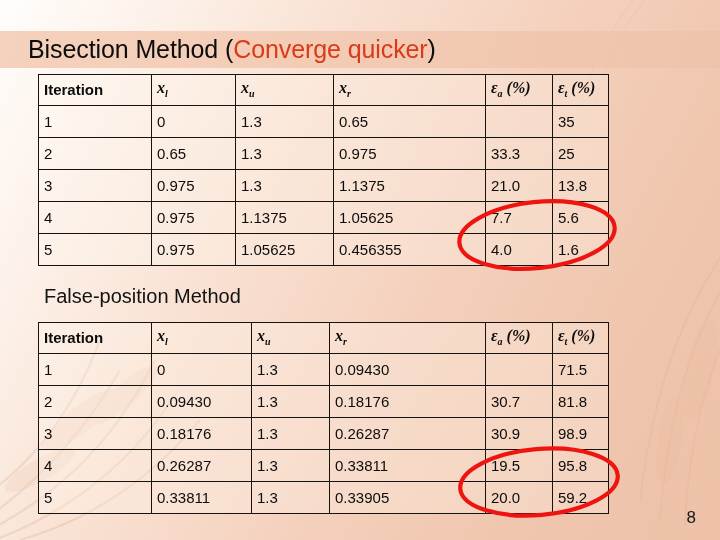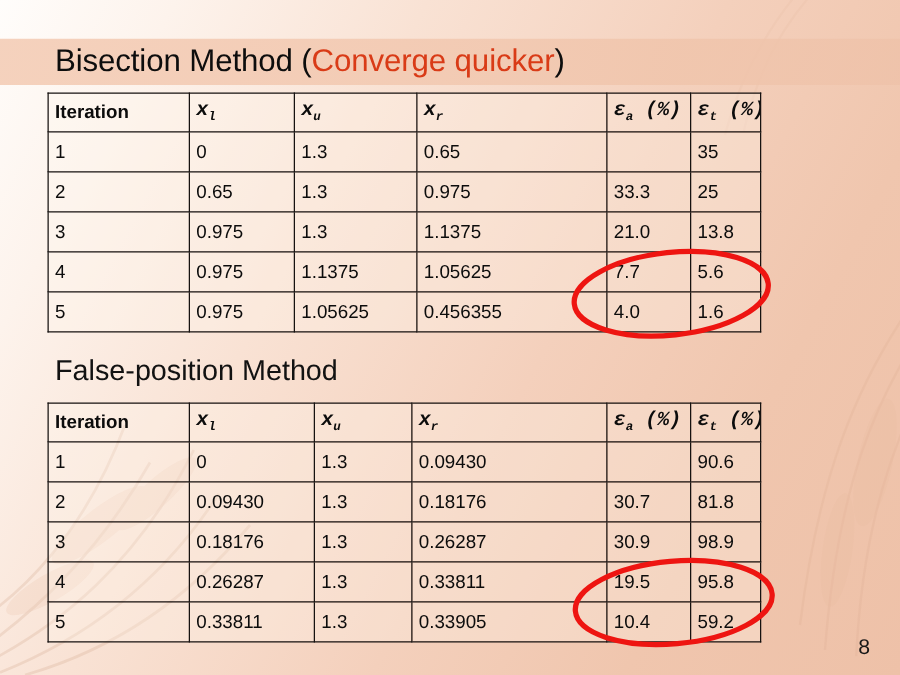--- a/index.html
+++ b/index.html
@@ -50,35 +50,35 @@
     height: 37px;
     background: linear-gradient(90deg,
         rgba(244,206,184,0.92) 0%,
         rgba(243,203,180,0.95) 40%,
         rgba(240,197,172,0.88) 75%,
         rgba(238,193,168,0.70) 100%);
   }
 
   .slide-title {
     position: absolute;
-    left: 44px;
+    left: 28px;
     top: 33px;
     font-size: 25px;
     line-height: 32px;
     color: #0d0d0d;
     white-space: nowrap;
     letter-spacing: -0.1px;
   }
   .slide-title .accent { color: #d93b17; }
 
   .section-heading {
     position: absolute;
     left: 44px;
     top: 281px;
-    font-size: 23px;
+    font-size: 20px;
     line-height: 30px;
     color: #121212;
     white-space: nowrap;
   }
 
   
   table.dt {
     position: absolute;
     border-collapse: collapse;
     table-layout: fixed;
@@ -98,21 +98,21 @@
   }
   table.dt th {
     font-weight: bold;
     height: 25px;
     font-size: 15px;
   }
   table.dt td { height: 26px; }
   table.dt th.it-h, table.dt td.it-c { font-style: normal; }
 
   
-  .mvar { font-style: italic; font-family: Liberation Mono, monospace; font-weight: bold; font-size: 16px; }
+  .mvar { font-style: italic; font-family: Liberation Serif, serif; font-weight: bold; font-size: 16px; }
   .mvar sub { font-style: italic; font-size: 10px; }
   .mvar .pc { font-style: italic; }
 
   #table-bisection { left: 38px; top: 74px; width: 570px; }
   #table-falsepos  { left: 38px; top: 322px; width: 570px; }
 
   
   .ellipse-ann {
     position: absolute;
     pointer-events: none;
@@ -267,21 +267,21 @@
         <th><span class="mvar"><span>ε</span><sub>t</sub><span class="pc"> (%)</span></span></th>
       </tr>
     </thead>
     <tbody>
       <tr>
         <td class="it-c">1</td>
         <td>0</td>
         <td>1.3</td>
         <td>0.09430</td>
         <td></td>
-        <td>90.6</td>
+        <td>71.5</td>
       </tr>
       <tr>
         <td class="it-c">2</td>
         <td>0.09430</td>
         <td>1.3</td>
         <td>0.18176</td>
         <td>30.7</td>
         <td>81.8</td>
       </tr>
       <tr>
@@ -298,21 +298,21 @@
         <td>1.3</td>
         <td>0.33811</td>
         <td>19.5</td>
         <td>95.8</td>
       </tr>
       <tr>
         <td class="it-c">5</td>
         <td>0.33811</td>
         <td>1.3</td>
         <td>0.33905</td>
-        <td>10.4</td>
+        <td>20.0</td>
         <td>59.2</td>
       </tr>
     </tbody>
   </table>
 
   <div class="ellipse-ann" id="ellipse-falsepos">
     <svg width="172" height="80" viewBox="0 0 172 80">
       <ellipse cx="84" cy="40" rx="79" ry="33" fill="none" stroke="#ee1511" stroke-width="4.2" transform="rotate(-5 84 40)"></ellipse>
     </svg>
   </div>

